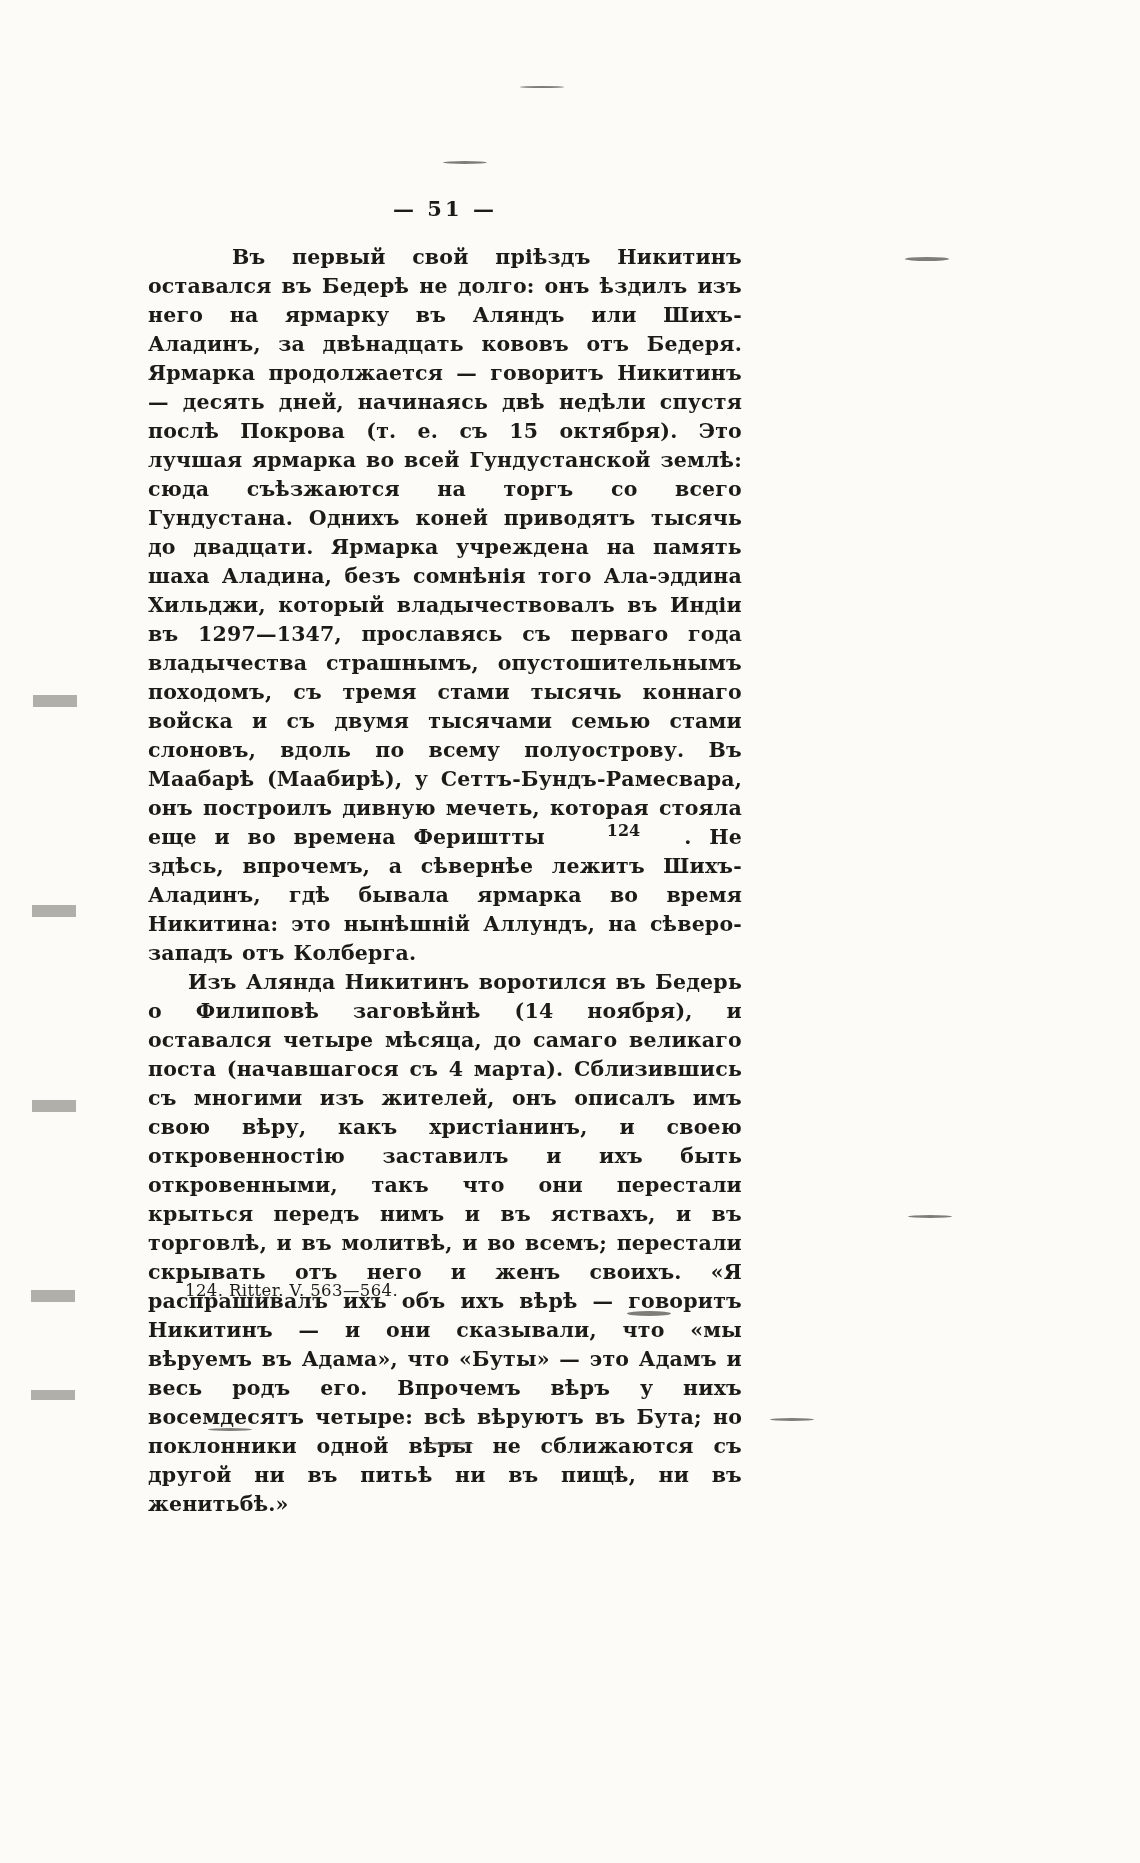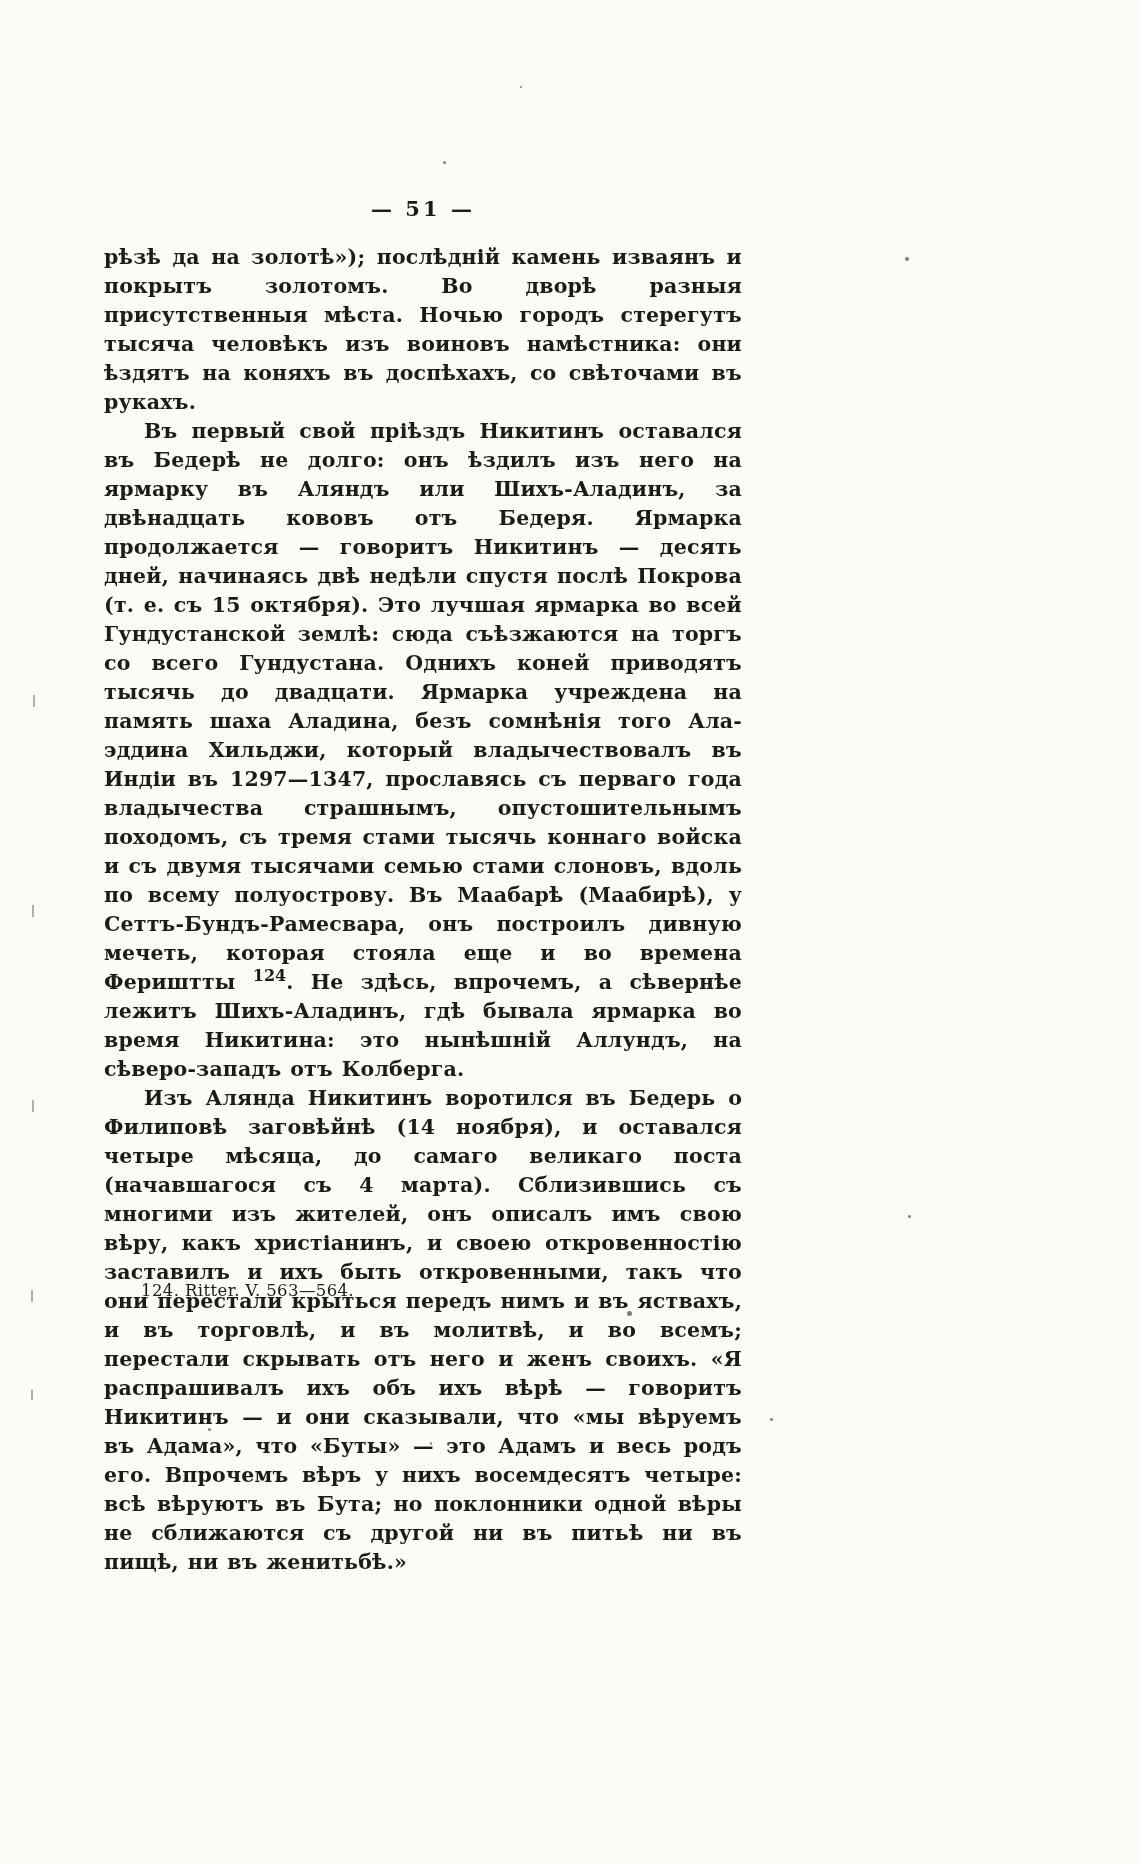--- a/index.html
+++ b/index.html
@@ -1,15 +1,15 @@
 <!DOCTYPE html>
 <html><head>
 <meta charset="utf-8">
 <style>
-  * { box-sizing: border-box; }
+  * { box-sizing: border-box; padding-left: 44px; }
   html, body { margin: 0; padding: 0; }
   body {
     width: 1140px;
     height: 1863px;
     position: relative;
     background: #fcfbf7;
     color: #1d1b17;
     font-family: "DejaVu Serif", "Liberation Serif", serif;
     overflow: hidden;
   }
@@ -71,21 +71,20 @@
 </style>
 </head>
 <body>
 
 <div class="page">
 
   <div class="page-number">— 51 —</div>
 
   <div class="text-block">
 
-    <p class="paragraph">рѣзѣ да на золотѣ»); послѣдній камень изваянъ и покрытъ золотомъ. Во дворѣ разныя присутственныя мѣста. Ночью городъ стерегутъ тысяча человѣкъ изъ воиновъ намѣстника: они ѣздятъ на коняхъ въ доспѣхахъ, со свѣточами въ рукахъ.</p>
 
     <p class="paragraph indented"><span>Въ первый свой пріѣздъ Никитинъ оставался въ Бедерѣ не долго: онъ ѣздилъ изъ него на ярмарку въ Аляндъ или Шихъ-Аладинъ, за двѣнадцать кововъ отъ Бедеря. Ярмарка продолжается — говоритъ Никитинъ — десять дней, начинаясь двѣ недѣли спустя послѣ Покрова (т. е. съ 15 октября). Это лучшая ярмарка во всей Гундустанской землѣ: сюда съѣзжаются на торгъ со всего Гундустана. Однихъ коней приводятъ тысячь до двадцати. Ярмарка учреждена на память шаха Аладина, безъ сомнѣнія того Ала-эддина Хильджи, который владычествовалъ въ Индіи въ 1297—1347, прославясь съ перваго года владычества страшнымъ, опустошительнымъ походомъ, съ тремя стами тысячь коннаго войска и съ двумя тысячами семью стами слоновъ, вдоль по всему полуострову. Въ Маабарѣ (Маабирѣ), у Сеттъ-Бундъ-Рамесвара, онъ построилъ дивную мечеть, которая стояла еще и во времена Фериштты </span><sup class="footnote-ref">124</sup><span>. Не здѣсь, впрочемъ, а сѣвернѣе лежитъ Шихъ-Аладинъ, гдѣ бывала ярмарка во время Никитина: это нынѣшній Аллундъ, на сѣверо-западъ отъ Колберга.</span></p>
 
     <p class="paragraph indented">Изъ Алянда Никитинъ воротился въ Бедерь о Филиповѣ заговѣйнѣ (14 ноября), и оставался четыре мѣсяца, до самаго великаго поста (начавшагося съ 4 марта). Сблизившись съ многими изъ жителей, онъ описалъ имъ свою вѣру, какъ христіанинъ, и своею откровенностію заставилъ и ихъ быть откровенными, такъ что они перестали крыться передъ нимъ и въ яствахъ, и въ торговлѣ, и въ молитвѣ, и во всемъ; перестали скрывать отъ него и женъ своихъ. «Я распрашивалъ ихъ объ ихъ вѣрѣ — говоритъ Никитинъ — и они сказывали, что «мы вѣруемъ въ Адама», что «Буты» — это Адамъ и весь родъ его. Впрочемъ вѣръ у нихъ восемдесятъ четыре: всѣ вѣруютъ въ Бута; но поклонники одной вѣры не сближаются съ другой ни въ питьѣ ни въ пищѣ, ни въ женитьбѣ.»</p>
 
   </div>
 
   <div class="footnote">124. Ritter. V. 563—564.</div>
 
   <div class="speck" style="left:443px; top:161px; width:3px; height:3px;"></div>

